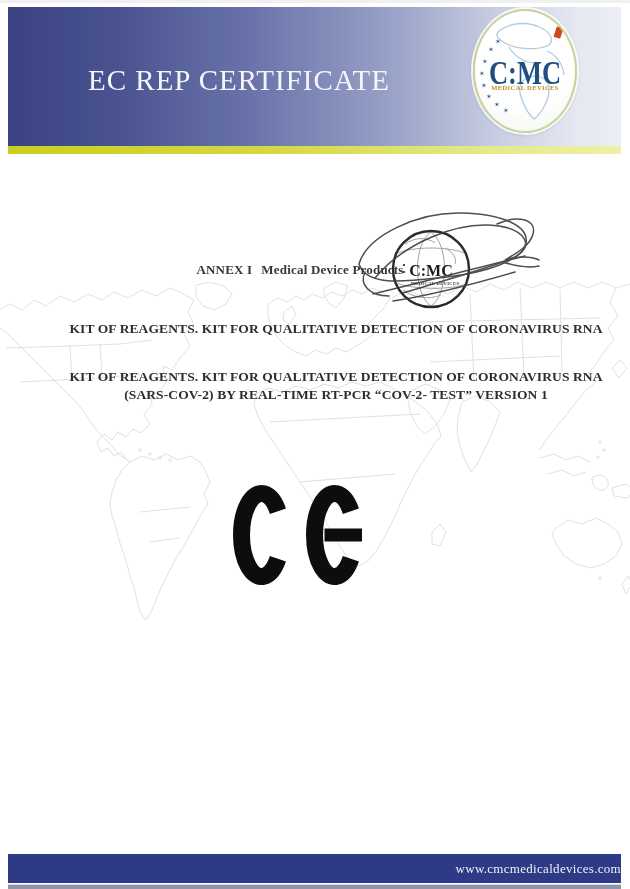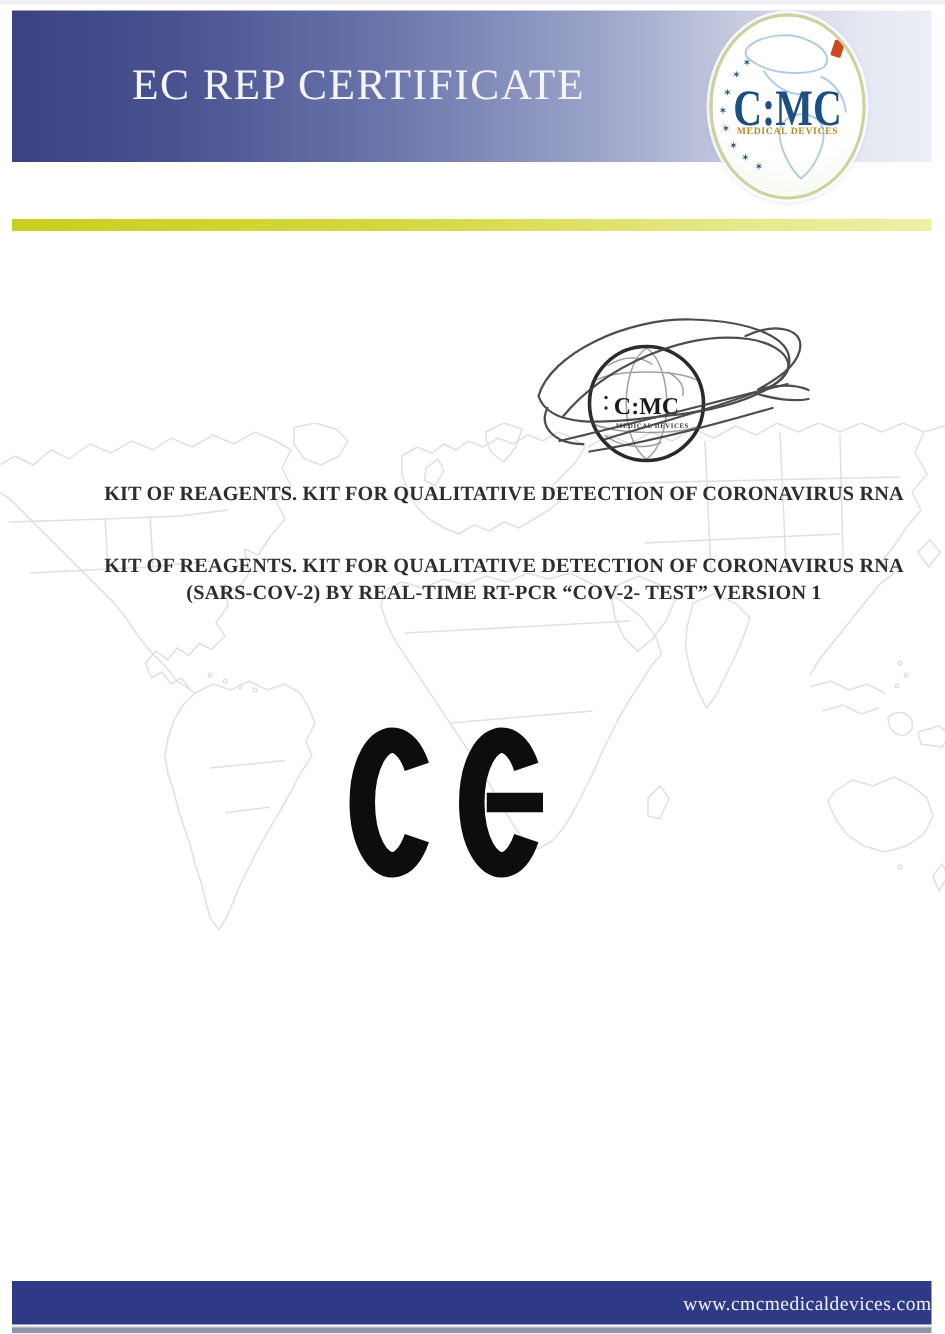--- a/index.html
+++ b/index.html
@@ -6,21 +6,21 @@
   html,body { background:#ffffff; }
   body { font-family:"Liberation Serif","DejaVu Serif",serif; }
   .page {
     position:relative; width:630px; height:889px; margin:0 auto;
     background:#ffffff; overflow:hidden;
   }
   .top-edge { position:absolute; left:0; top:0; width:630px; height:3px; background:#f0f0f2; }
 
   
   .header-banner {
-    position:absolute; left:8px; top:7px; width:613px; height:101px;
+    position:absolute; left:8px; top:7px; width:613px; height:147px;
     background:linear-gradient(90deg,#3a4282 0%,#4a5390 18%,#6a74aa 40%,#97a0c6 62%,#c9cee2 80%,#e6e8f2 93%,#edeff6 100%);
     display:flex; align-items:center;
   }
   .page-title {
     padding-left:80px; color:#f4f5fa; font-size:29px; font-weight:normal;
     letter-spacing:1px; white-space:nowrap;
   }
   .cmc-logo {
     position:absolute; left:473px; top:9px; width:104px; height:124px;
     border-radius:50%; border:2px solid #c9d39b;
@@ -177,20 +177,23 @@
         <circle cx="598" cy="175" r="1.2"></circle>
 
       <path d="M612,86 L620,78 627,86 619,96 Z"></path>
 
       <path d="M556,246 L568,238 582,242 596,236 608,242 618,250 622,262 616,274 604,282 590,286 576,282 564,274 556,262 552,252 Z"></path>
       <path d="M622,302 L628,294 632,302 626,312 Z"></path>
       <circle cx="600" cy="296" r="1.3"></circle>
     </g>
   </svg>
 
+  <div class="annex-heading">
+    <span class="annex-label">ANNEX I</span><span class="annex-title">Medical Device Products</span>
+  </div>
 
   <svg class="stamp-signature" width="200" height="112" viewBox="0 0 200 112">
     <g>
       <circle cx="86" cy="63" r="38" fill="none" stroke="#2b2b2b" stroke-width="2.4"></circle>
       <g fill="none" stroke="#444444" stroke-width="1" opacity=".5">
         <path d="M86,26 C68,38 68,88 86,100"></path>
         <path d="M86,26 C104,38 104,88 86,100"></path>
         <path d="M51,48 C66,40 106,40 121,48"></path>
         <path d="M49,76 C66,84 106,84 121,78"></path>
         <path d="M60,38 C70,31 82,31 90,37"></path>

